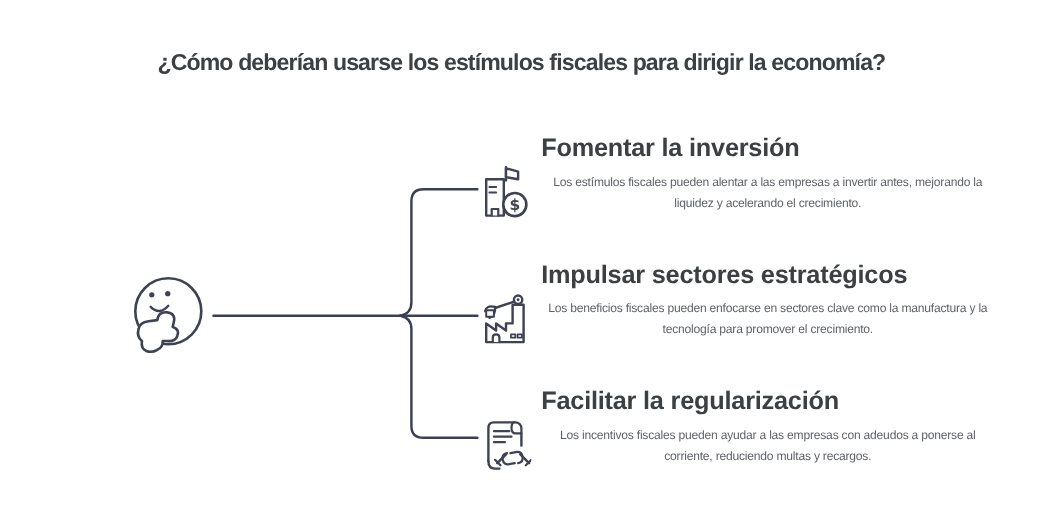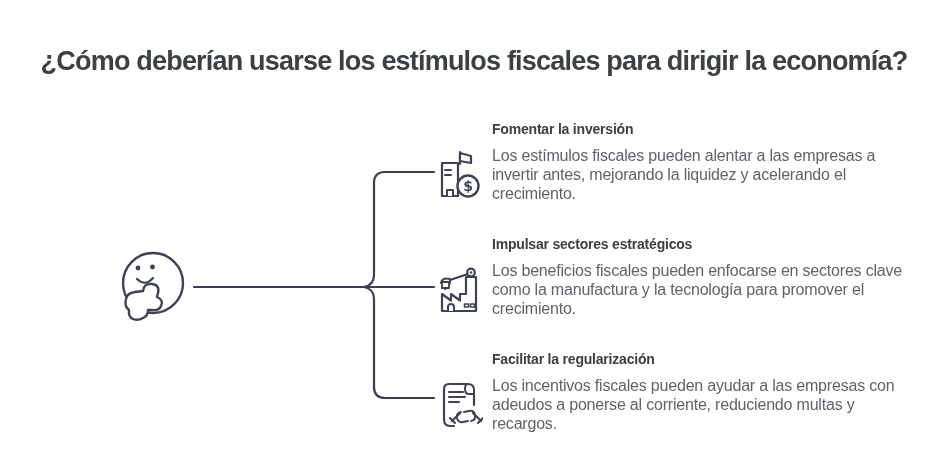--- a/index.html
+++ b/index.html
@@ -9,21 +9,21 @@
     background: #ffffff;
     position: relative;
     overflow: hidden;
   }
   .canvas { position: absolute; inset: 0; width: 948px; height: 472px; }
 
   .title {
     position: absolute;
     top: 46px; left: 0; right: 0;
     text-align: center;
-    font-size: 27px;
+    font-size: 21px;
     font-weight: 700;
     letter-spacing: -0.8px;
     color: #3c4043;
   }
 
   .connector-svg, .face-svg { position: absolute; }
   .connector-svg { left: 0; top: 0; }
   .face-svg { left: 112px; top: 248px; }
 
   .item {
@@ -35,31 +35,32 @@
   .item-2 { top: 236px; }
   .item-3 { top: 351px; }
 
   .item .icon-box {
     position: absolute;
     left: 0; top: 28px;
     width: 46px; height: 52px;
   }
   .item .text-col { margin-left: 55px; width: 412px; }
   .item h2 {
-    font-size: 14px;
+    font-size: 23px;
     font-weight: 700;
     color: #3c4043;
     letter-spacing: -0.2px;
     margin-bottom: 9px;
   }
   .item p {
-    font-size: 16px;
+    font-size: 11px;
     line-height: 19px;
     letter-spacing: -0.2px;
     color: #5f6368;
+    text-align: center;
   }
 </style>
 </head>
 <body>
 
 <div class="canvas">
 
   <h1 class="title">¿Cómo deberían usarse los estímulos fiscales para dirigir la economía?</h1>
 
   <svg class="face-svg" width="80" height="95" viewBox="0 0 80 95" aria-hidden="true">

